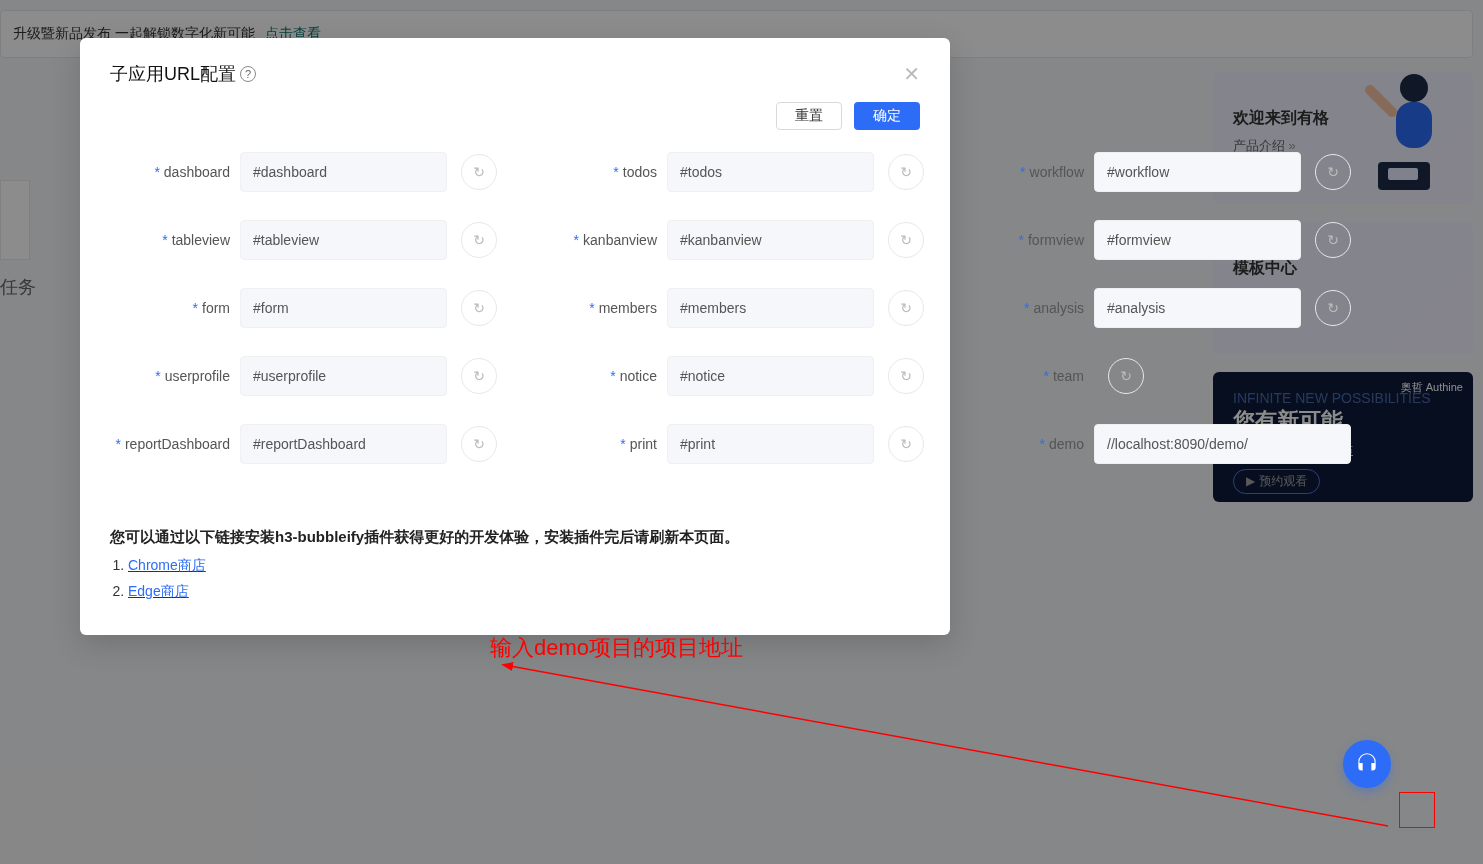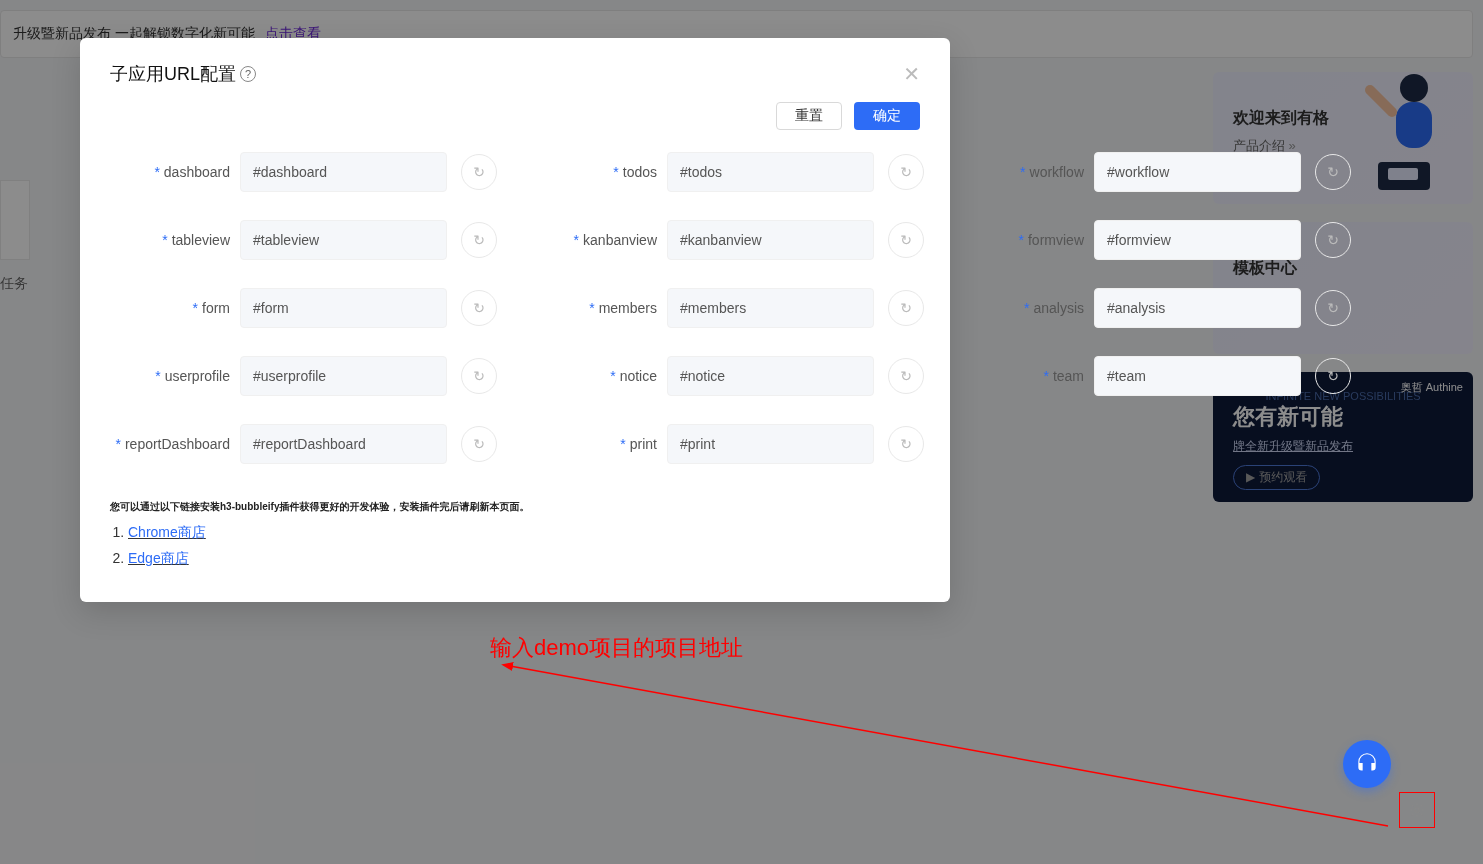--- a/index.html
+++ b/index.html
@@ -22,32 +22,32 @@
       height: 48px;
       background: #fff;
       border: 1px solid #e8e8e8;
       border-radius: 4px;
       display: flex;
       align-items: center;
       padding: 0 12px;
       font-size: 14px;
       color: #333;
     }
-    .top-banner .link { color: #6d28d9; margin-left: 10px; }
+    .top-banner .link { color: #0f766e; margin-left: 10px; }
     .side-card {
       position: absolute;
       left: 0; top: 180px;
       width: 30px; height: 80px;
       background: #fff;
       border: 1px solid #eaeaea;
     }
     .side-text {
       position: absolute;
       left: 0; top: 275px;
-      font-size: 14px;
+      font-size: 18px;
       color: #666;
     }
     .right-cards {
       position: absolute;
       right: 10px; top: 72px;
       width: 260px;
     }
     .promo-card {
       height: 132px;
       background: linear-gradient(135deg, #eef1ff, #f3f1ff);
@@ -161,21 +161,21 @@
       color: #ff0000;
       font-size: 22px;
       pointer-events: none;
     }
     .arrow-line {
       position: absolute;
       pointer-events: none;
     }
     .footer-text {
       padding: 26px 36px 6px 30px;
-      font-size: 10px;
+      font-size: 15px;
       font-weight: 600;
       color: #222;
     }
     .footer-list {
       padding: 4px 30px 26px 48px;
       font-size: 14px;
       color: #333;
       text-decoration: underline;
     }
     .footer-list li { margin-bottom: 8px; list-style: decimal; }
@@ -231,21 +231,21 @@
             <path d="M54 50 L32 28" stroke="#f6c4a0" stroke-width="10" stroke-linecap="round"></path>
           </svg>
       </div>
     </div>
     <div class="promo-card">
       <div>模板中心</div>
       <div class="sub">查看</div>
     </div>
     <div class="dark-card">
       <div class="dark-card-brand">奥哲 Authine</div>
-      <div style="font-size:11px;color:#4a6aa8;text-align:center;">INFINITE NEW POSSIBILITIES</div>
+      <div style="font-size:14px;color:#4a6aa8;">INFINITE NEW POSSIBILITIES</div>
       <div class="big">您有新可能</div>
       <div class="small">牌全新升级暨新品发布</div>
       <div class="btn"><span style="margin-right:4px;">▶</span><span>预约观看</span></div>
     </div>
   </div>
 </div>
 
 <div class="modal-overlay"></div>
 
 <div class="modal">
@@ -318,35 +318,38 @@
       <div class="reset-fld">↻</div>
     </div>
 
     <div class="form-row">
       <label class="form-label">notice</label>
       <input class="form-input" value="#notice" style="">
       <div class="reset-fld">↻</div>
     </div>
     <div class="form-row">
       <label class="form-label">team</label>
-      <input class="form-input" value="#team" style="">
       <div class="reset-fld">↻</div>
     </div>
 
     <div class="form-row">
       <label class="form-label">reportDashboard</label>
       <input class="form-input" value="#reportDashboard" style="">
       <div class="reset-fld">↻</div>
     </div>
     <div class="form-row">
       <label class="form-label">print</label>
       <input class="form-input" value="#print" style="">
       <div class="reset-fld">↻</div>
     </div>
 
+    <div class="form-row">
+      <label class="form-label">demo</label>
+      <input class="form-input" value="//localhost:8090/demo/" style="">
+    </div>
     <div></div>
   </div>
 
   <div class="footer-text">您可以通过以下链接安装h3-bubbleify插件获得更好的开发体验，安装插件完后请刷新本页面。</div>
   <ol class="footer-list">
     <li><a>Chrome商店</a></li>
     <li><a>Edge商店</a></li>
   </ol>
 </div>
 

